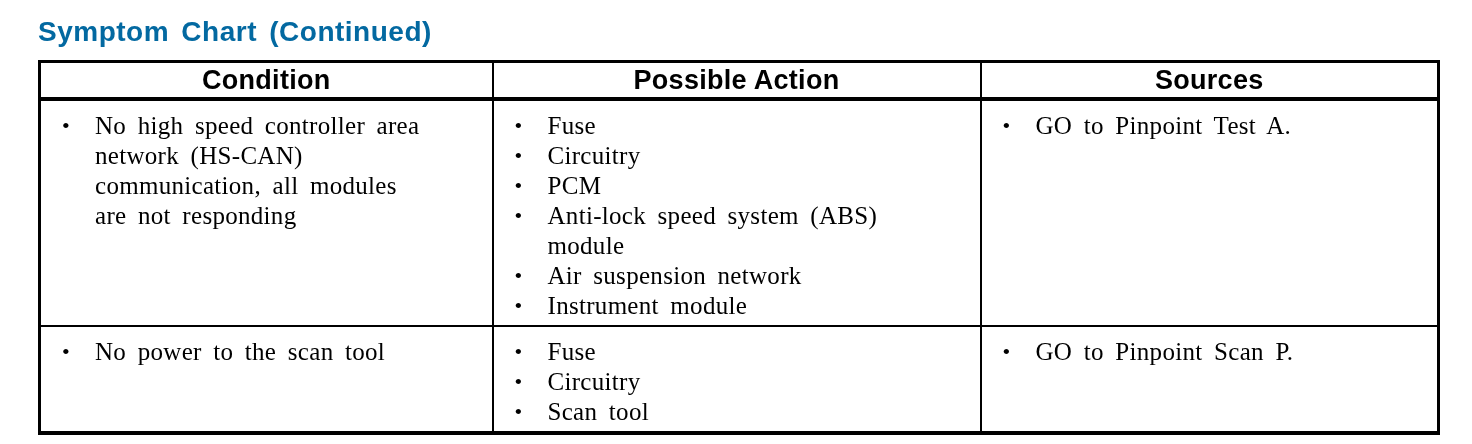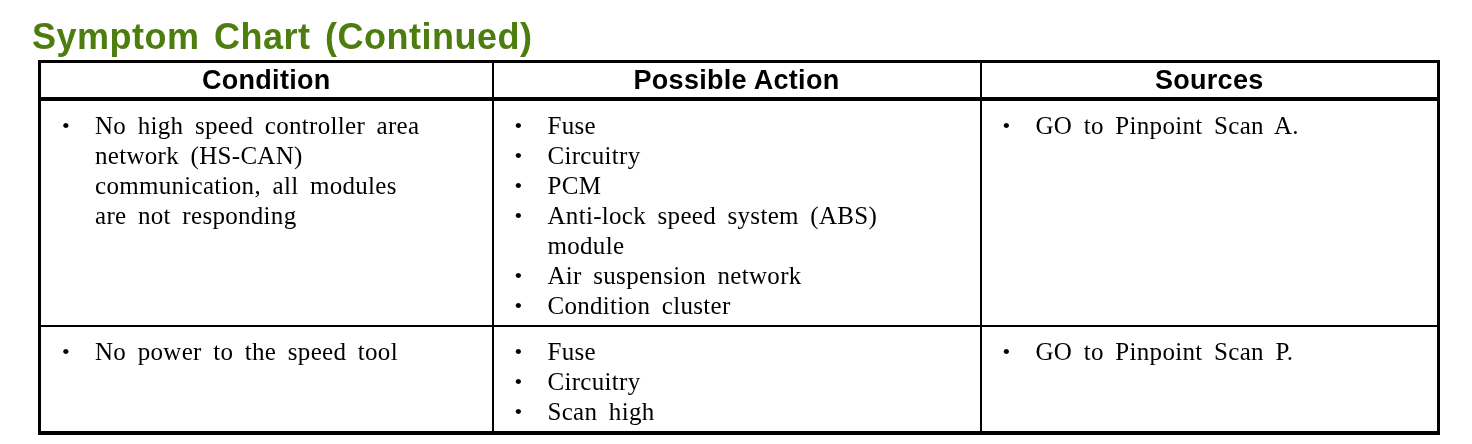--- a/index.html
+++ b/index.html
@@ -9,28 +9,28 @@
   }
   body {
     position: relative;
     width: 1472px;
     height: 444px;
     overflow: hidden;
     color: #000000;
   }
   .page-title {
     position: absolute;
-    left: 32px;
+    left: 38px;
     top: 16px;
     font-family: "Liberation Sans", sans-serif;
     font-weight: bold;
-    font-size: 36px;
+    font-size: 28px;
     letter-spacing: 0.5px;
     word-spacing: 4px;
-    color: #4d7c0f;
+    color: #0369a1;
     white-space: nowrap;
   }
   table.symptom-table {
     position: absolute;
     left: 38px;
     top: 60px;
     width: 1399px;
     border-collapse: collapse;
     table-layout: fixed;
     border-style: solid;
@@ -128,55 +128,55 @@
               <span class="bullet">•</span>
               <span class="bullet-text">Anti-lock speed system (ABS)
 module</span>
             </div>
             <div class="bullet-item">
               <span class="bullet">•</span>
               <span class="bullet-text">Air suspension network</span>
             </div>
             <div class="bullet-item">
               <span class="bullet">•</span>
-              <span class="bullet-text">Condition cluster</span>
+              <span class="bullet-text">Instrument module</span>
             </div>
           </div>
       </td>
       <td>
         <div>
             <div class="bullet-item">
               <span class="bullet">•</span>
-              <span class="bullet-text">GO to Pinpoint Scan A.</span>
+              <span class="bullet-text">GO to Pinpoint Test A.</span>
             </div>
           </div>
       </td>
     </tr>
     <tr class="body-row-2">
       <td>
         <div>
             <div class="bullet-item">
               <span class="bullet">•</span>
-              <span class="bullet-text">No power to the speed tool</span>
+              <span class="bullet-text">No power to the scan tool</span>
             </div>
           </div>
       </td>
       <td>
         <div>
             <div class="bullet-item">
               <span class="bullet">•</span>
               <span class="bullet-text">Fuse</span>
             </div>
             <div class="bullet-item">
               <span class="bullet">•</span>
               <span class="bullet-text">Circuitry</span>
             </div>
             <div class="bullet-item">
               <span class="bullet">•</span>
-              <span class="bullet-text">Scan high</span>
+              <span class="bullet-text">Scan tool</span>
             </div>
           </div>
       </td>
       <td>
         <div>
             <div class="bullet-item">
               <span class="bullet">•</span>
               <span class="bullet-text">GO to Pinpoint Scan P.</span>
             </div>
           </div>

